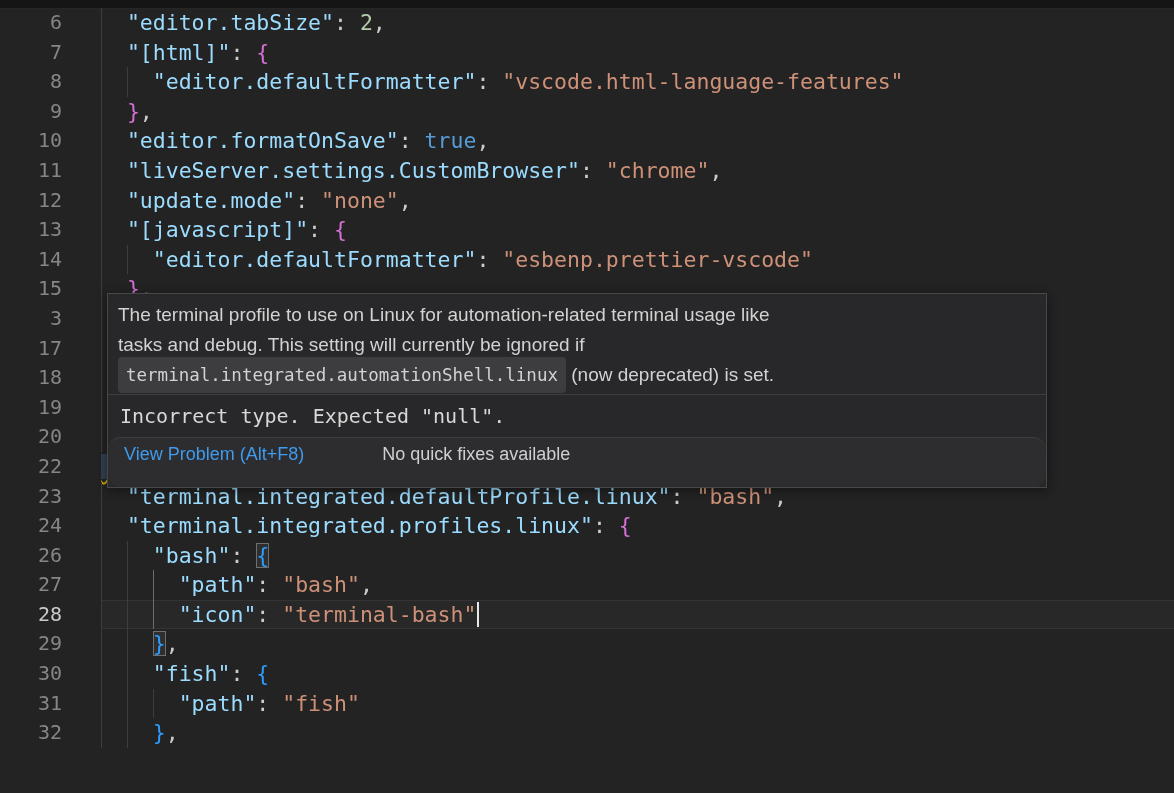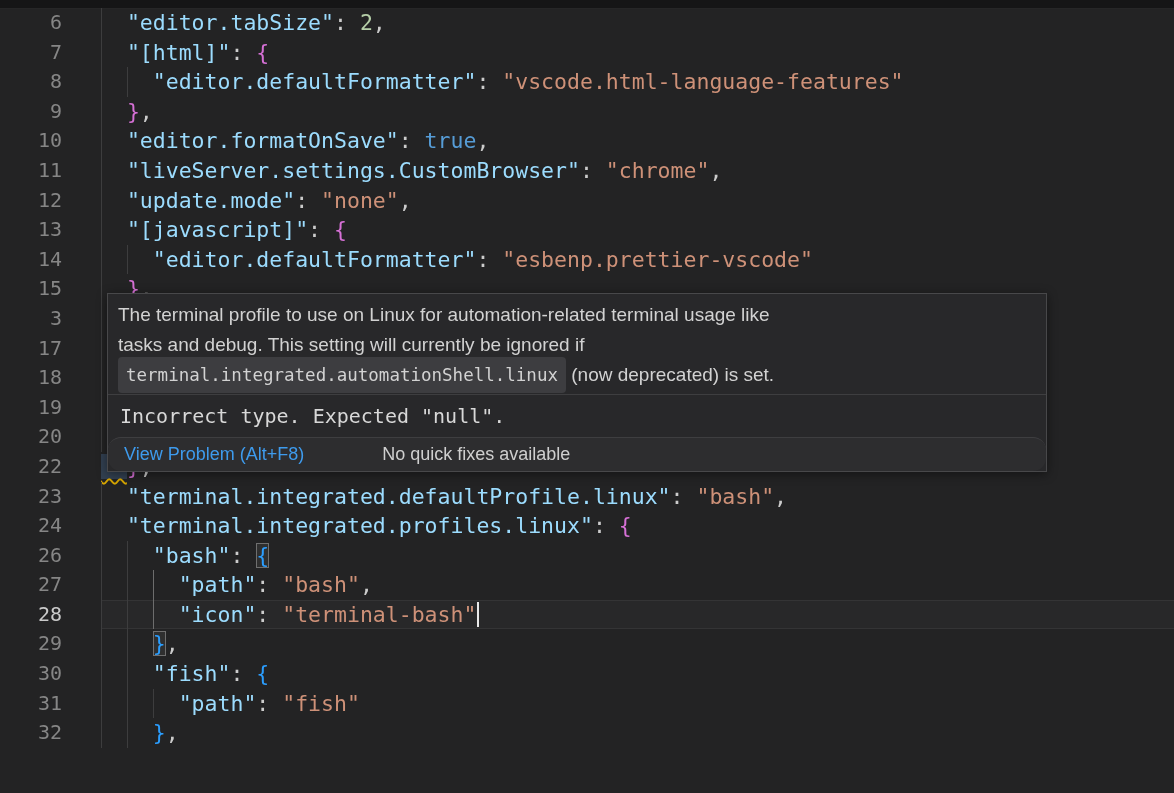--- a/index.html
+++ b/index.html
@@ -77,21 +77,21 @@
     background:#3d3d40;color:#d2d2d2;border-radius:4px;padding:8px 8px;
   }
   .hover-error{
     border-top:1px solid #3e3e40;
     padding:6px 12px;height:30px;line-height:30px;
     font-family:"DejaVu Sans Mono", monospace;font-size:20px;color:#d8d8d8;
     white-space:pre;
   }
   .hover-actions{
     border-top:1px solid #3e3e40;background:#2d2d2f;
-    padding:5px 16px 6px;display:flex;align-items:center;gap:46px;
+    padding:5px 16px 22px;display:flex;align-items:center;gap:46px;
     font-size:18px;line-height:22px;border-radius:13px;
   }
   .link{color:#3e9bed;cursor:pointer;}
   .status{color:#cfcfcf;margin-left:32px;}
 </style>
 </head>
 <body>
 
 <div class="top-strip"></div>
 

